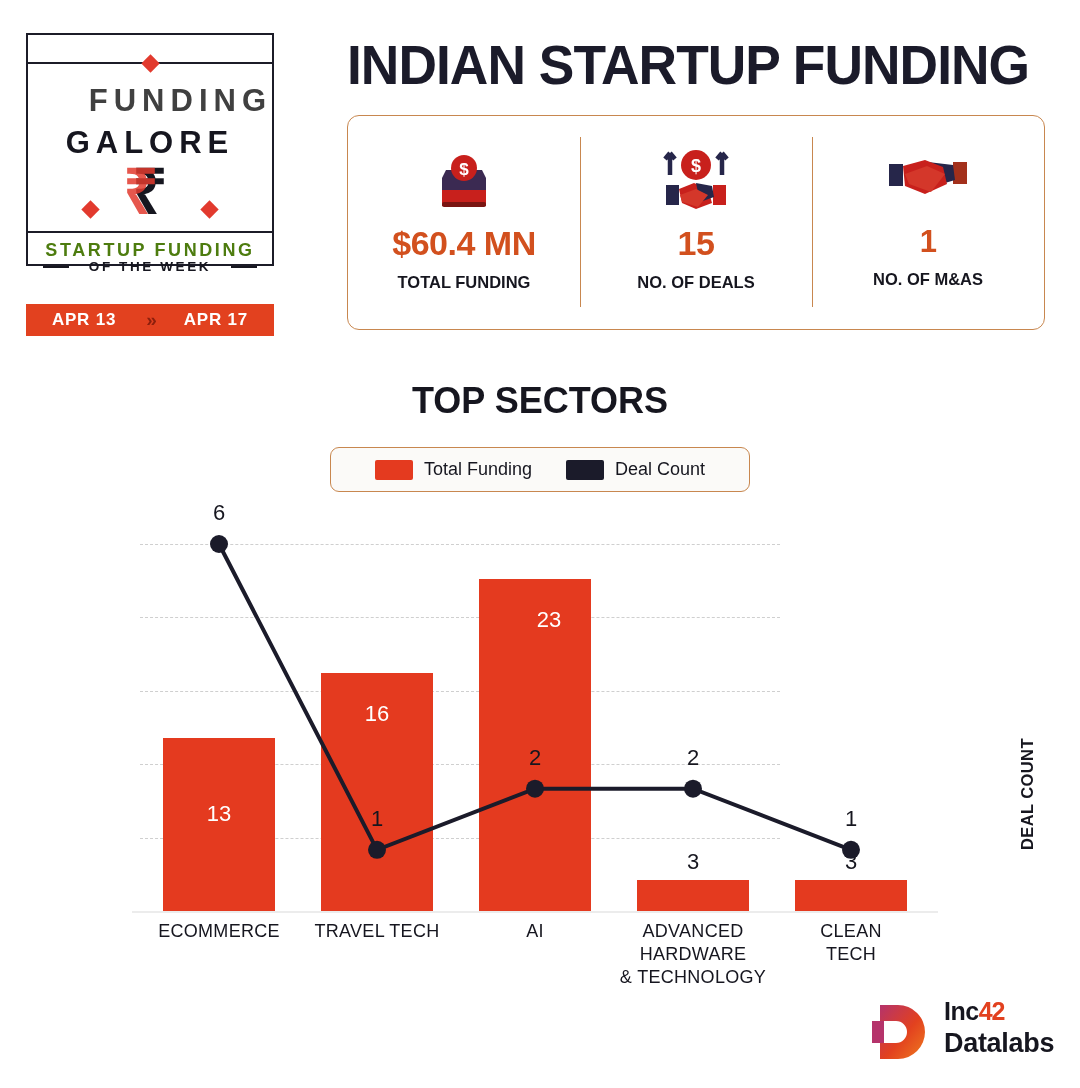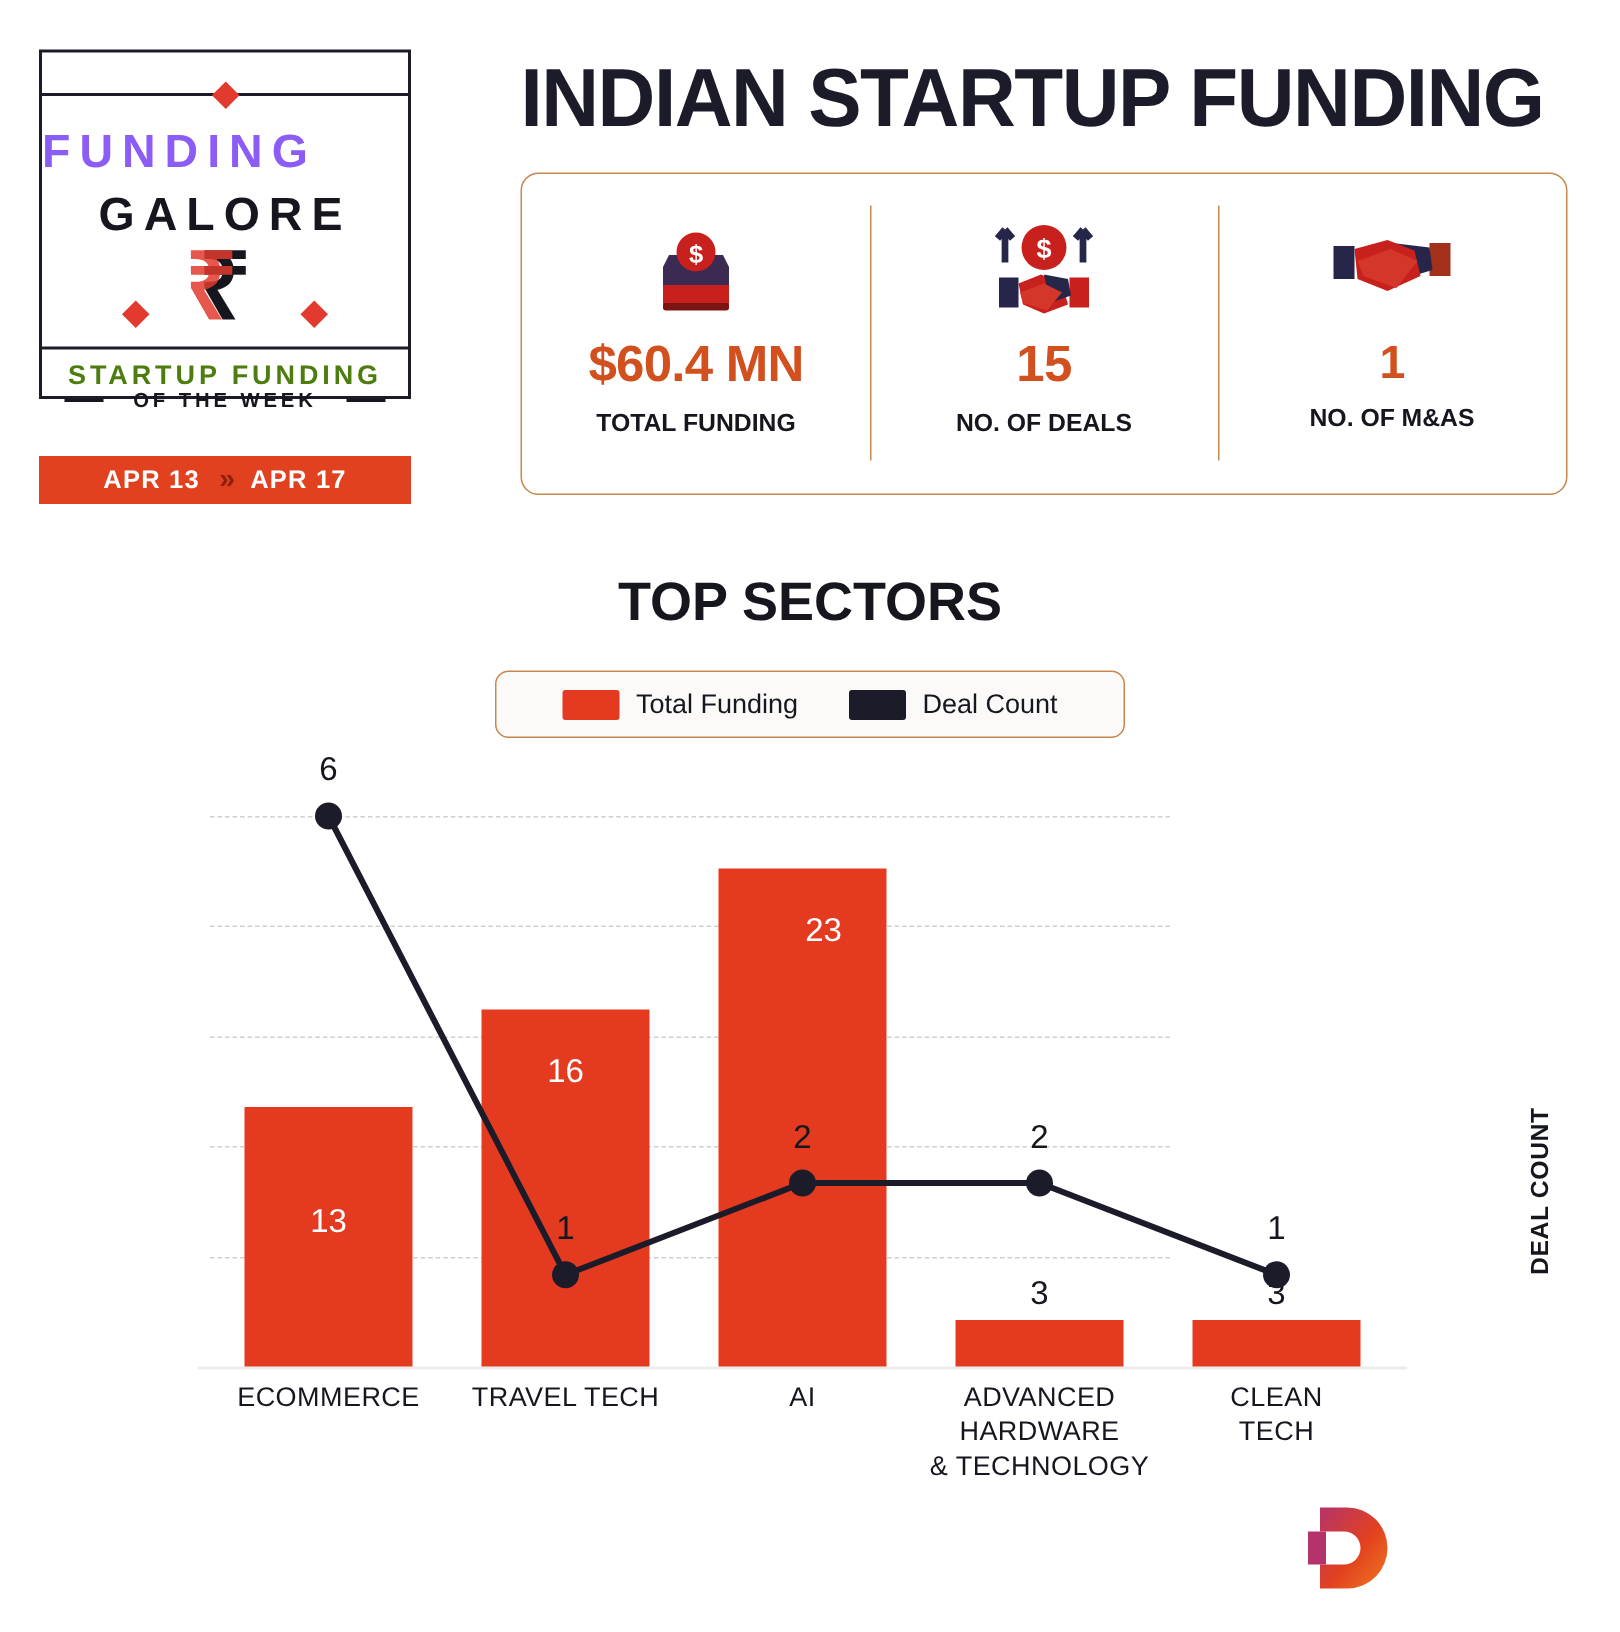--- a/index.html
+++ b/index.html
@@ -21,22 +21,22 @@
     border:2px solid #1c1c28; background:#ffffff;
   }
   #badge-top-rule {
     position:absolute; left:0; top:27px; width:100%; height:2px; background:#1c1c28;
   }
   #badge-diamond-top {
     position:absolute; left:50%; top:22px; width:13px; height:13px;
     margin-left:-6.5px; background:#e23a2e; transform:rotate(45deg);
   }
   #badge-title1 {
-    position:absolute; left:0; top:48px; width:100%; text-align:left;
-    font-size:31px; font-weight:bold; letter-spacing:6px; color:#8b5cf6;
+    position:absolute; left:0; top:48px; width:100%; text-align:right;
+    font-size:31px; font-weight:bold; letter-spacing:6px; color:#404040;
   }
   #badge-title2 {
     position:absolute; left:0; top:90px; width:100%; text-align:center;
     font-size:31px; font-weight:bold; letter-spacing:6px; color:#16161f;
   }
   #badge-rupee {
     position:absolute; left:0; top:126px; width:100%; text-align:center;
     font-size:62px; font-weight:bold; color:#16161f; line-height:1;
   }
   #badge-rupee .ghost {
@@ -58,21 +58,21 @@
   }
   #badge-sub2row {
     position:absolute; left:0; top:224px; width:100%;
     display:flex; align-items:center; justify-content:center; gap:20px;
   }
   #badge-sub2row .line { width:26px; height:2px; background:#16161f; }
   #badge-sub2 { font-size:13.5px; font-weight:bold; letter-spacing:2.6px; color:#16161f; }
 
   #date-bar {
     position:absolute; left:26px; top:304px; width:248px; height:32px;
-    background:#e2411f; display:flex; align-items:center; justify-content:center; gap:13px;
+    background:#e2411f; display:flex; align-items:center; justify-content:center; gap:30px;
   }
   #date-bar .dt { color:#ffffff; font-size:17px; font-weight:bold; letter-spacing:.8px; }
   #date-bar .arrows { color:#8c1f0d; font-size:19px; font-weight:bold; letter-spacing:-3px; }
 
   
   #main-title {
     position:absolute; left:347px; top:32px; width:700px; height:66px;
     font-size:55px; font-weight:bold; color:#1b1b2a;
     letter-spacing:-1px; line-height:66px; text-align:left;
     transform:scaleX(.97); transform-origin:left center; white-space:nowrap;
@@ -322,13 +322,19 @@
         <linearGradient id="g1" x1="0" y1="0" x2="1" y2="1">
           <stop offset="0%" stop-color="#b5336b"></stop>
           <stop offset="55%" stop-color="#e2411f"></stop>
           <stop offset="100%" stop-color="#ef7a1f"></stop>
         </linearGradient>
       </defs>
       <path d="M8 4 L26 4 A27 27 0 0 1 26 58 L8 58 L8 42 L24 42 A11 11 0 0 0 24 20 L8 20 Z" fill="url(#g1)"></path>
       <rect x="0" y="20" width="12" height="22" fill="#b5336b"></rect>
     </svg>
   </div>
+  <div id="logo-text">
+    <div>
+      <span id="logo-inc">Inc</span><span id="logo-42">42</span>
+    </div>
+    <div id="logo-datalabs">Datalabs</div>
+  </div>
 </div>
 
 </body></html>

